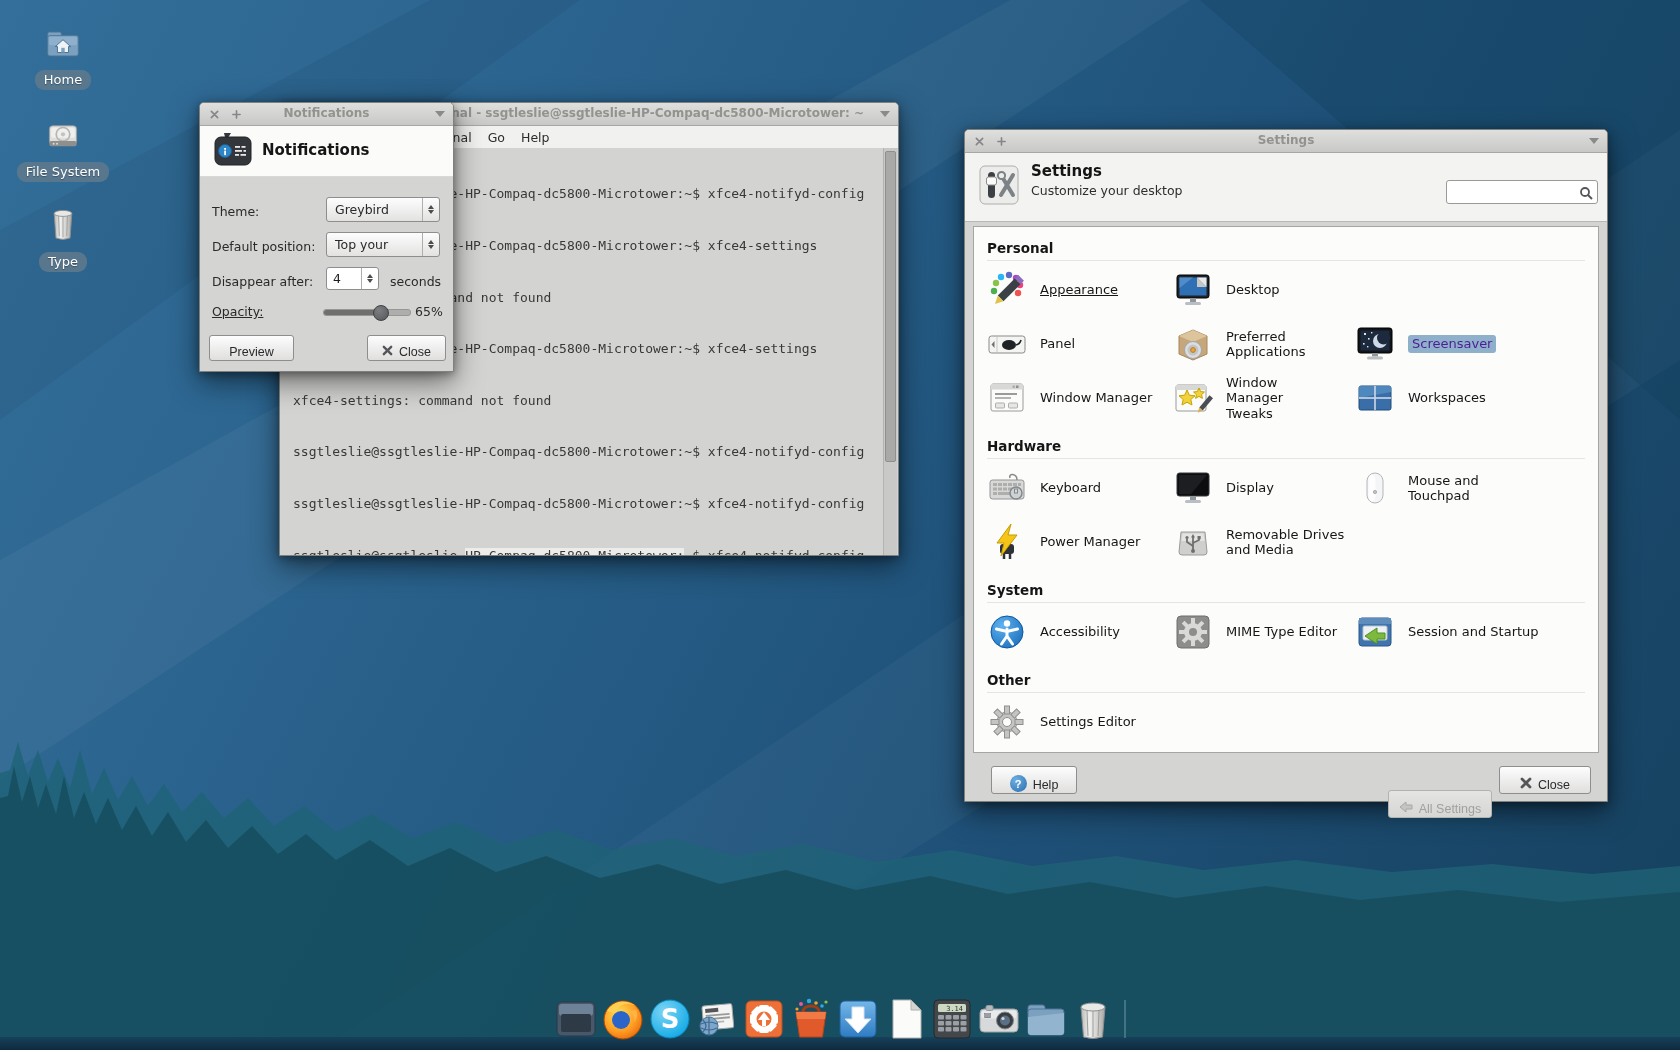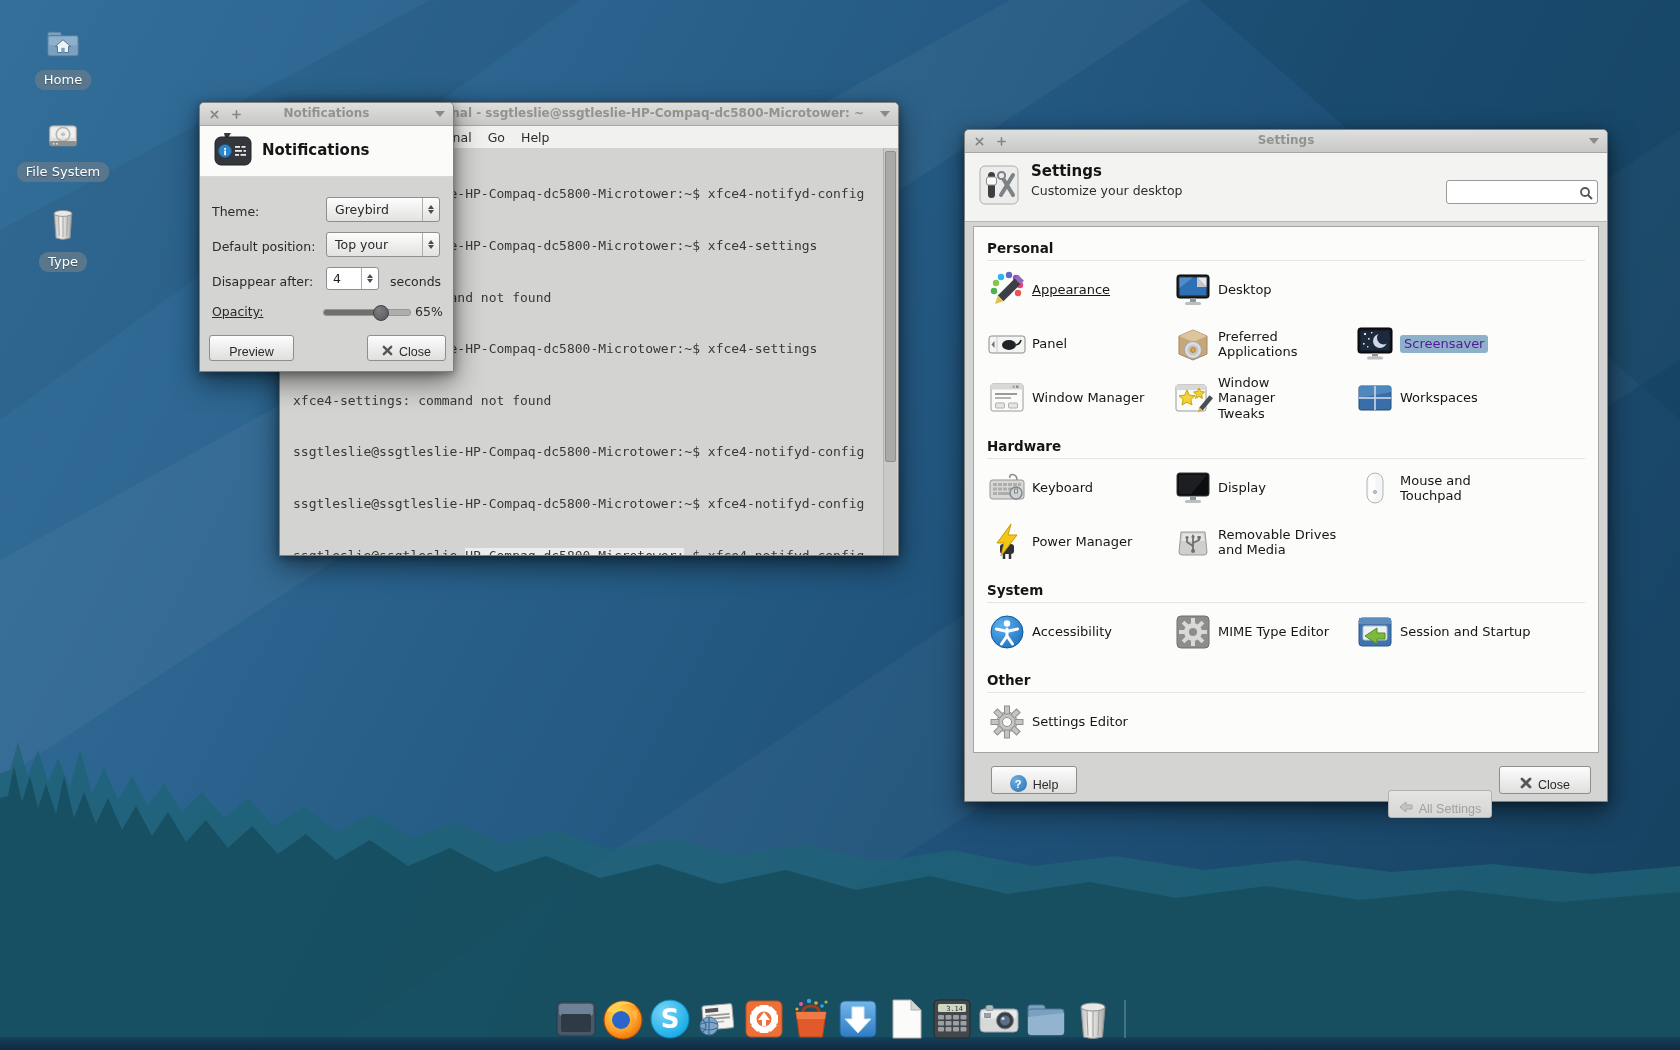--- a/index.html
+++ b/index.html
@@ -76,21 +76,21 @@
   .shead .stitle{position:absolute;left:66px;top:9px;font-size:15px;font-weight:bold;color:#151515;}
   .shead .ssub{position:absolute;left:66px;top:30px;font-size:12.5px;color:#2e2e2c;}
   .search{position:absolute;left:481px;top:27px;width:152px;height:24px;box-sizing:border-box;
     background:#fff;border:1px solid #9a9a98;border-radius:3px;padding:0 22px 0 7px;font-size:12.5px;color:#222;outline:none;}
   .search-mag{position:absolute;left:614px;top:32px;pointer-events:none;}
   .spanel{position:absolute;left:8px;top:96px;width:626px;height:527px;box-sizing:border-box;
     background:#fcfcfb;border:1px solid #a5a5a3;overflow:hidden;padding:10px 13px;}
   .ssec-h{font-size:13.5px;font-weight:bold;color:#151515;padding:3px 0 4px;border-bottom:1px solid #e4e4e2;margin-bottom:2px;}
   .ssec{margin-bottom:10px;}
   .s-row{display:grid;grid-template-columns:186px 182px 1fr;}
-  .s-item{height:54px;display:flex;align-items:center;gap:5px;cursor:default;}
+  .s-item{height:54px;display:flex;align-items:center;gap:13px;cursor:default;}
   .s-label{font-size:13px;color:#161616;line-height:1.18;}
   .nowrap{white-space:nowrap;}
   .u{text-decoration:underline;}
   .sel-label{background:#8fb0ca;color:#4c1d95;border-radius:3px;padding:1px 4px 2px;}
   .sfoot{position:absolute;left:0;right:0;bottom:0;height:42px;}
   .help-q{width:17px;height:17px;border-radius:50%;background:radial-gradient(circle at 35% 30%,#6db0e2,#2b6dae);
     color:#fff;font-size:11px;font-weight:bold;display:flex;align-items:center;justify-content:center;}
 
   .icon40{width:40px;height:40px;flex:0 0 40px;}
   .icon40 svg,.icon44 svg{display:block;}

